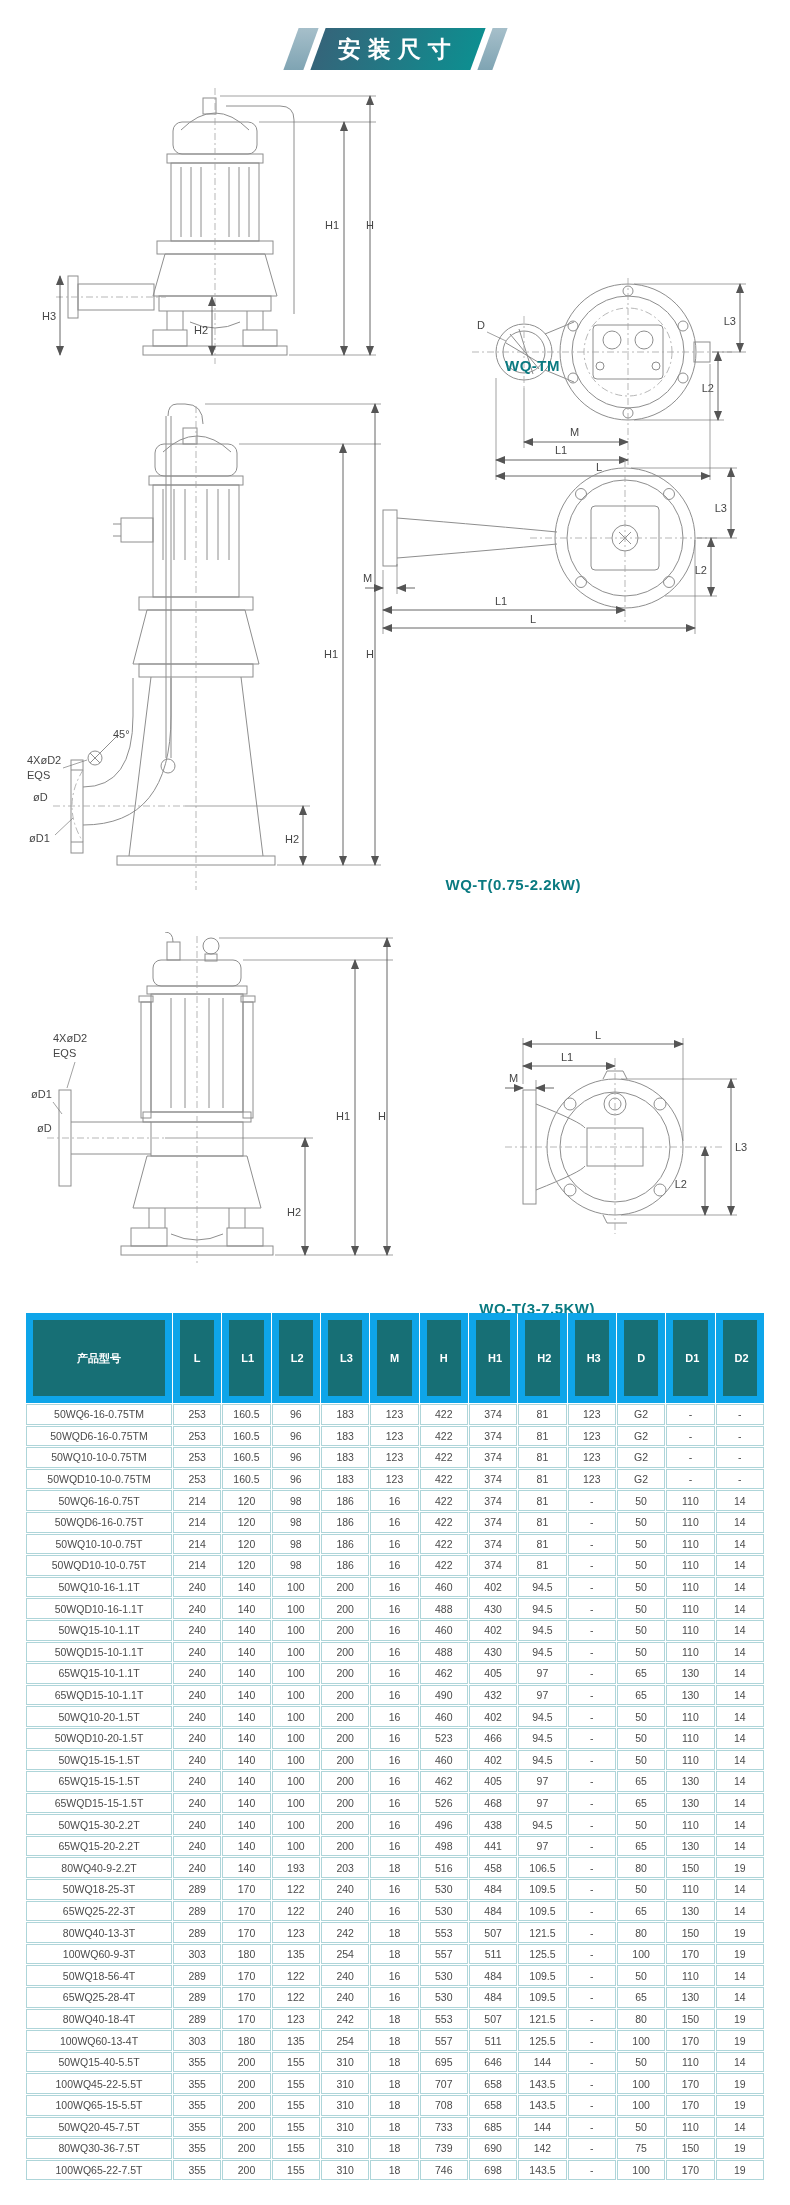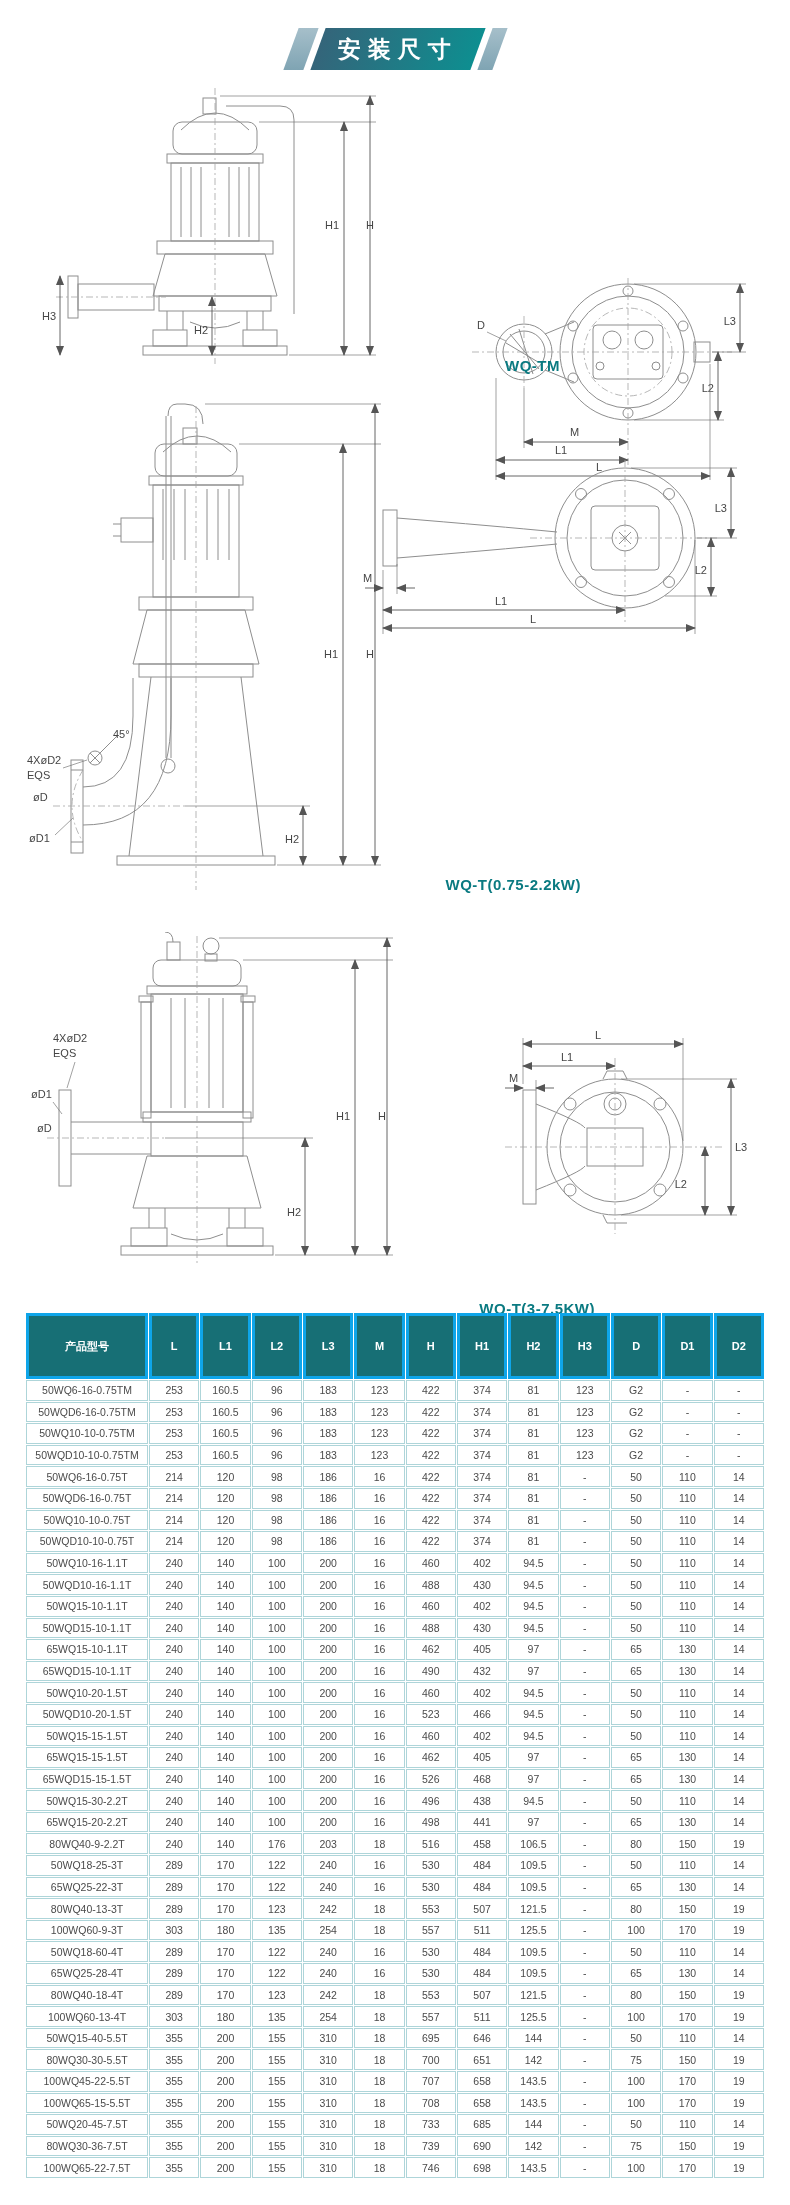--- a/index.html
+++ b/index.html
@@ -27,21 +27,21 @@
   svg .cl   { fill:none; stroke:#a5a5a5; stroke-width:0.8; stroke-dasharray:7 3 2 3; }
   svg .ext  { fill:none; stroke:#7a7a7a; stroke-width:0.7; }
   svg .dim  { fill:none; stroke:#555555; stroke-width:0.9; }
   svg text  { font-family:"Liberation Sans",sans-serif; font-size:11px; fill:#454545; stroke:none; }
   
   #table-wrap { position:absolute; left:25px; top:1312px; width:740px; }
   #dim-table { border-collapse:separate; border-spacing:1px; width:740px; table-layout:fixed; }
   #dim-table th { background:#17707六; }
   #dim-table th {
     background:#176f75; color:#ffffff; font-size:11px; font-weight:bold;
-    height:52px; border:3px solid #0ea5e9; padding:4px; }
+    height:52px; border:7px solid #0ea5e9; padding:12px; }
   #dim-table th:first-child { width:108px; }
   #dim-table td {
     background:#ffffff; border:1px solid #aed5d9; color:#4a4a4a;
     font-size:10.5px; text-align:center; height:18.6px; padding:0;
     white-space:nowrap; overflow:hidden; }
 </style>
 </head>
 <body>
 
 <div id="page">
@@ -655,21 +655,21 @@
             <td>97</td>
             <td>-</td>
             <td>65</td>
             <td>130</td>
             <td>14</td>
           </tr>
           <tr>
             <td>80WQ40-9-2.2T</td>
             <td>240</td>
             <td>140</td>
-            <td>176</td>
+            <td>193</td>
             <td>203</td>
             <td>18</td>
             <td>516</td>
             <td>458</td>
             <td>106.5</td>
             <td>-</td>
             <td>80</td>
             <td>150</td>
             <td>19</td>
           </tr>
@@ -727,21 +727,21 @@
             <td>18</td>
             <td>557</td>
             <td>511</td>
             <td>125.5</td>
             <td>-</td>
             <td>100</td>
             <td>170</td>
             <td>19</td>
           </tr>
           <tr>
-            <td>50WQ18-60-4T</td>
+            <td>50WQ18-56-4T</td>
             <td>289</td>
             <td>170</td>
             <td>122</td>
             <td>240</td>
             <td>16</td>
             <td>530</td>
             <td>484</td>
             <td>109.5</td>
             <td>-</td>
             <td>50</td>
@@ -802,95 +802,80 @@
             <td>18</td>
             <td>695</td>
             <td>646</td>
             <td>144</td>
             <td>-</td>
             <td>50</td>
             <td>110</td>
             <td>14</td>
           </tr>
           <tr>
-            <td>80WQ30-30-5.5T</td>
+            <td>100WQ45-22-5.5T</td>
             <td>355</td>
             <td>200</td>
             <td>155</td>
             <td>310</td>
             <td>18</td>
-            <td>700</td>
-            <td>651</td>
+            <td>707</td>
+            <td>658</td>
+            <td>143.5</td>
+            <td>-</td>
+            <td>100</td>
+            <td>170</td>
+            <td>19</td>
+          </tr>
+          <tr>
+            <td>100WQ65-15-5.5T</td>
+            <td>355</td>
+            <td>200</td>
+            <td>155</td>
+            <td>310</td>
+            <td>18</td>
+            <td>708</td>
+            <td>658</td>
+            <td>143.5</td>
+            <td>-</td>
+            <td>100</td>
+            <td>170</td>
+            <td>19</td>
+          </tr>
+          <tr>
+            <td>50WQ20-45-7.5T</td>
+            <td>355</td>
+            <td>200</td>
+            <td>155</td>
+            <td>310</td>
+            <td>18</td>
+            <td>733</td>
+            <td>685</td>
+            <td>144</td>
+            <td>-</td>
+            <td>50</td>
+            <td>110</td>
+            <td>14</td>
+          </tr>
+          <tr>
+            <td>80WQ30-36-7.5T</td>
+            <td>355</td>
+            <td>200</td>
+            <td>155</td>
+            <td>310</td>
+            <td>18</td>
+            <td>739</td>
+            <td>690</td>
             <td>142</td>
             <td>-</td>
             <td>75</td>
             <td>150</td>
             <td>19</td>
           </tr>
           <tr>
-            <td>100WQ45-22-5.5T</td>
-            <td>355</td>
-            <td>200</td>
-            <td>155</td>
-            <td>310</td>
-            <td>18</td>
-            <td>707</td>
-            <td>658</td>
-            <td>143.5</td>
-            <td>-</td>
-            <td>100</td>
-            <td>170</td>
-            <td>19</td>
-          </tr>
-          <tr>
-            <td>100WQ65-15-5.5T</td>
-            <td>355</td>
-            <td>200</td>
-            <td>155</td>
-            <td>310</td>
-            <td>18</td>
-            <td>708</td>
-            <td>658</td>
-            <td>143.5</td>
-            <td>-</td>
-            <td>100</td>
-            <td>170</td>
-            <td>19</td>
-          </tr>
-          <tr>
-            <td>50WQ20-45-7.5T</td>
-            <td>355</td>
-            <td>200</td>
-            <td>155</td>
-            <td>310</td>
-            <td>18</td>
-            <td>733</td>
-            <td>685</td>
-            <td>144</td>
-            <td>-</td>
-            <td>50</td>
-            <td>110</td>
-            <td>14</td>
-          </tr>
-          <tr>
-            <td>80WQ30-36-7.5T</td>
-            <td>355</td>
-            <td>200</td>
-            <td>155</td>
-            <td>310</td>
-            <td>18</td>
-            <td>739</td>
-            <td>690</td>
-            <td>142</td>
-            <td>-</td>
-            <td>75</td>
-            <td>150</td>
-            <td>19</td>
-          </tr>
-          <tr>
             <td>100WQ65-22-7.5T</td>
             <td>355</td>
             <td>200</td>
             <td>155</td>
             <td>310</td>
             <td>18</td>
             <td>746</td>
             <td>698</td>
             <td>143.5</td>
             <td>-</td>

